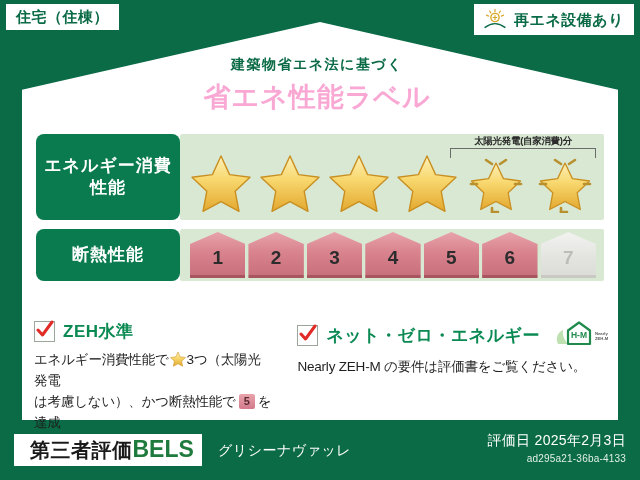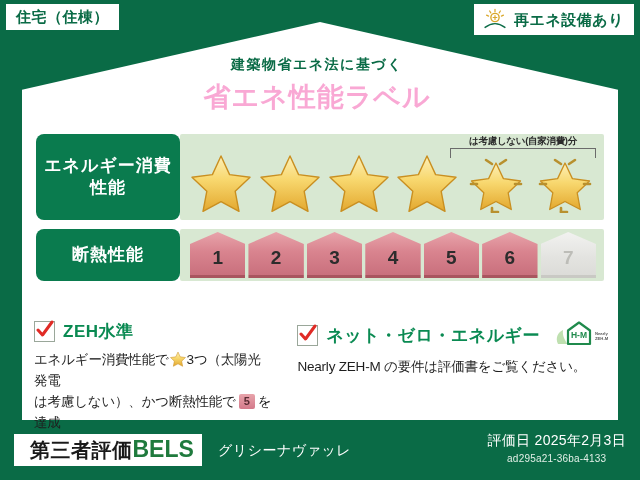--- a/index.html
+++ b/index.html
@@ -308,21 +308,21 @@
     left: 218px;
     top: 18px;
     color: #ffffff;
     font-size: 14px;
     letter-spacing: 0.5px;
   }
   .footer-right {
     position: absolute;
     right: 14px;
     top: 8px;
-    text-align: center;
+    text-align: right;
     color: #ffffff;
   }
   .eval-date { font-size: 14px; letter-spacing: 0.3px; }
   .eval-id { font-size: 10px; margin-top: 3px; letter-spacing: 0.2px; color: #e2efe7; }
 </style>
 </head>
 <body>
 
 <div id="label-root">
 
@@ -354,21 +354,21 @@
     <div class="title-main">省エネ性能ラベル</div>
   </div>
 
   <div class="rows">
 
     <div class="perf-row row-energy">
       <div class="perf-key">エネルギー消費性能</div>
       <div class="perf-val">
 
         <div class="solar-annot">
-          <div class="solar-text">は考慮しない(自家消費)分</div>
+          <div class="solar-text">太陽光発電(自家消費)分</div>
           <div class="solar-bracket"></div>
         </div>
 
         <div class="stars">
 
           <div class="star-cell">
             <svg class="star-svg" width="62" height="60" viewBox="0 0 62 60">
               <defs>
                 <linearGradient id="gold1" x1="0" y1="0" x2="0" y2="1">
                   <stop offset="0%" stop-color="#fdf0b8"></stop>

